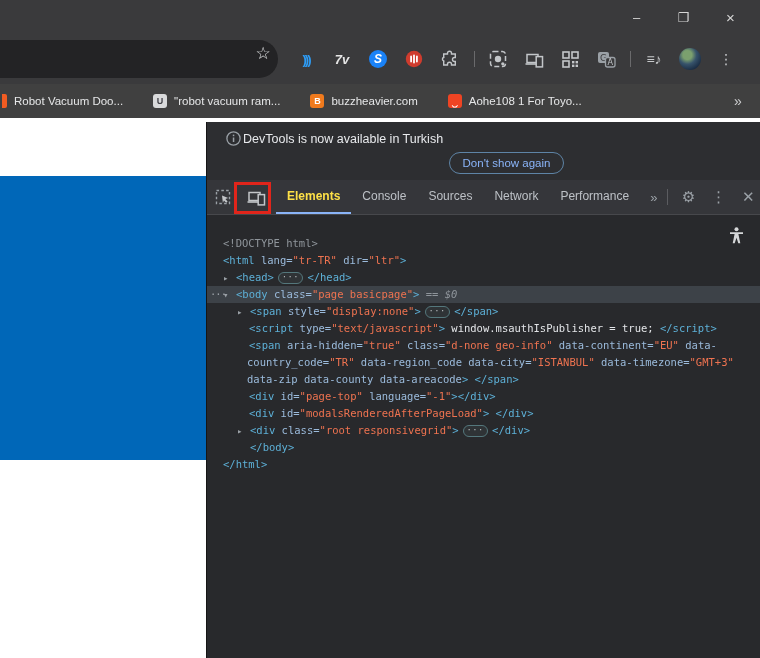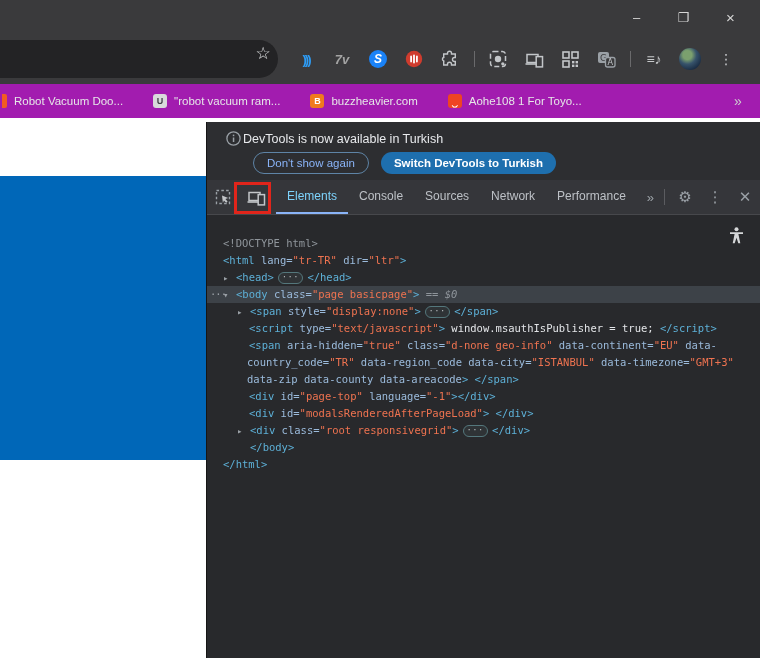--- a/index.html
+++ b/index.html
@@ -18,30 +18,30 @@
   #toolbar { position:absolute; left:0; top:34px; width:760px; height:50px; background:#3a3a3c; }
   #omnibox { position:absolute; left:-14px; top:6px; width:292px; height:38px;
     background:#232325; border-radius:0 19px 19px 0; }
   #star { position:absolute; left:248px; top:4px; width:30px; height:30px; color:#e0e2e4;
     font-size:17px; display:flex; align-items:center; justify-content:center; }
   #ext-icons { position:absolute; left:288px; top:0; height:50px; display:flex; align-items:center; }
   .tb-slot { width:36px; height:50px; display:flex; align-items:center; justify-content:center; }
   .tb-sep { width:12px; height:50px; display:flex; align-items:center; justify-content:center; }
   .tb-sep i { display:block; width:1px; height:16px; background:#6a6a6c; }
   .glyph-wave { color:#2e9df7; font-weight:bold; font-size:13px; letter-spacing:-2px; }
-  .glyph-purple { color:#a3a3a3; font-weight:bold; font-style:italic; font-size:13px; }
+  .glyph-purple { color:#e5e5e5; font-weight:bold; font-style:italic; font-size:13px; }
   .glyph-shazam { width:18px; height:18px; border-radius:50%; background:#1a82f7; color:#fff;
     font-weight:bold; font-style:italic; font-size:12px; display:flex; align-items:center; justify-content:center; }
   .glyph-plain { color:#c7c9cb; font-size:14px; }
   .glyph-avatar { width:22px; height:22px; border-radius:50%;
     background:radial-gradient(circle at 38% 32%, #7ba06e 0 22%, #37536b 45%, #0e1c33 90%); }
   svg.icon { display:block; }
 
   
-  #bookmarks { position:absolute; left:0; top:84px; width:760px; height:34px; background:#a21caf;
+  #bookmarks { position:absolute; left:0; top:84px; width:760px; height:34px; background:#404040;
     display:flex; align-items:center; }
   #bm-items { display:flex; align-items:center; gap:30px; padding-left:2px; flex:1; }
   .bm { display:flex; align-items:center; gap:7px; color:#e6e7e8; font-size:11.5px; white-space:nowrap; }
   .fav { width:14px; height:14px; border-radius:3px; display:flex; align-items:center;
     justify-content:center; font-size:9px; font-weight:bold; flex:0 0 auto; }
   .fav.cutorange { width:5px; border-radius:0 2px 2px 0; background:#f25c22; }
   .fav.ubox { background:#d9dadb; color:#3f3f46; }
   .fav.bbox { background:#f07a1d; color:#fff; }
   .fav.alix { background:#ef4423; color:#fff; font-size:10px; }
   #bm-chevron { width:44px; color:#cdced0; font-size:14px; text-align:center; }
@@ -52,35 +52,35 @@
   #blue-block { position:absolute; left:0; top:58px; width:206px; height:284px; }
 
   
   #devtools { position:absolute; left:206px; top:4px; width:554px; height:536px;
     background:#28292c; border-left:1px solid #151515; }
 
   #infobar { position:relative; height:58px; background:#2d2e31; }
   #infobar-msg-row { display:flex; align-items:center; gap:2px; padding:9px 0 0 19px; }
   .info-icon { flex:0 0 auto; }
   #infobar-message { color:#e8eaed; font-size:12.5px; }
-  #infobar-buttons { display:flex; align-items:center; gap:12px; padding:6px 0 0 46px; }
+  #infobar-buttons { display:flex; align-items:center; gap:12px; padding:6px 0 0 46px;flex-direction:column; }
   .ib-btn { height:22px; padding:0 13px; border-radius:11px; font-size:11.5px; white-space:nowrap;
     display:flex; align-items:center; border:none; font-family:inherit; }
   .ib-btn.outlined { background:transparent; border:1px solid #5e84a6; color:#8ab4f8; }
   .ib-btn.filled { background:#1e6fae; color:#fff; font-weight:bold; }
 
   #dt-toolbar { position:relative; height:35px; background:#35363a; border-bottom:1px solid #47484c;
     display:flex; align-items:stretch; }
   #dt-left-icons { display:flex; align-items:center; gap:15px; padding:0 10px 0 8px; }
   #red-box { position:absolute; left:27px; top:2px; width:37px; height:32px;
     border:3px solid #e1251b; z-index:5; pointer-events:none; }
   #dt-tabs { display:flex; align-items:stretch; }
   .dt-tab { padding:0 11px; display:flex; align-items:center; color:#bdc1c6; font-size:12px;
     border-bottom:2px solid transparent; white-space:nowrap; }
-  .dt-tab.active { color:#7dd3fc; border-bottom-color:#8ab4f8; }
+  .dt-tab.active { color:#fde047; border-bottom-color:#8ab4f8;font-weight:bold; }
   #dt-more-tabs { display:flex; align-items:center; color:#9aa0a6; font-size:13px; padding:0 10px; }
   #dt-right { margin-left:auto; display:flex; align-items:center; gap:10px; padding-right:12px; }
   .dt-vsep { width:1px; height:16px; background:#5b5c60; }
   .dt-ricon { color:#9aa0a6; font-size:15px; width:20px; text-align:center; }
 
   #dt-code { position:relative; padding-top:20px; }
   .cl { position:relative; white-space:pre; font-family:"DejaVu Sans Mono", monospace;
     font-size:10.5px; line-height:17px; height:17px; color:#e3e5e8; }
   .cl.hl { background:#3d4248; }
   .tg { color:#5db0d7; } .an { color:#9bbbdc; } .av { color:#ef7350; }

